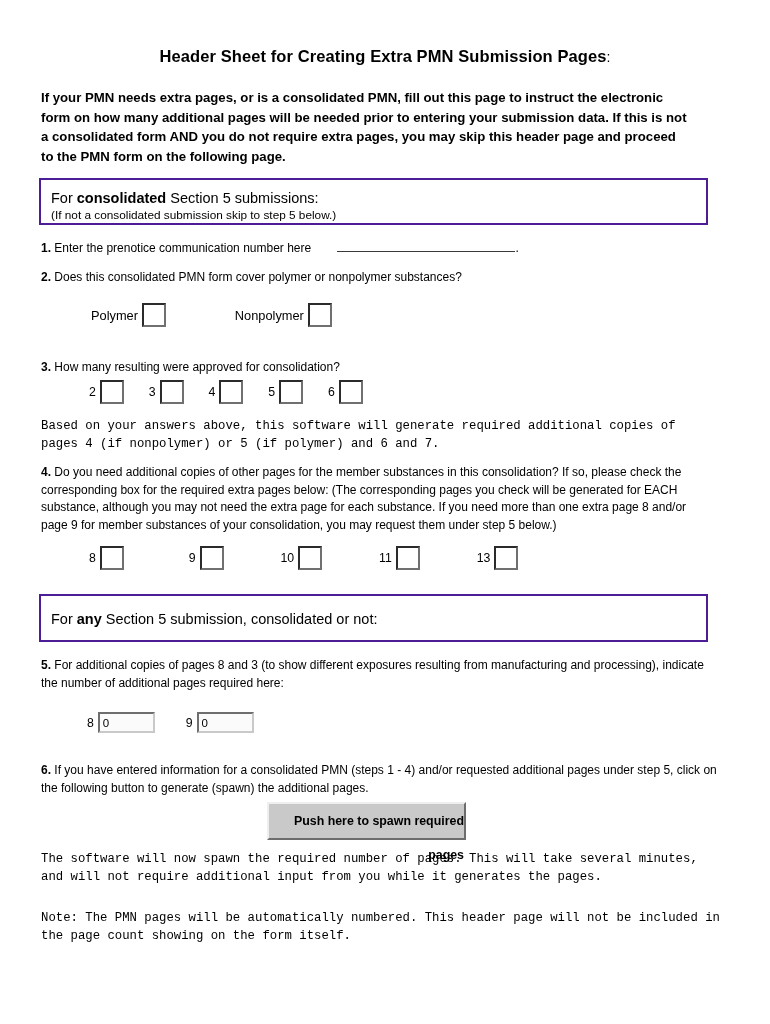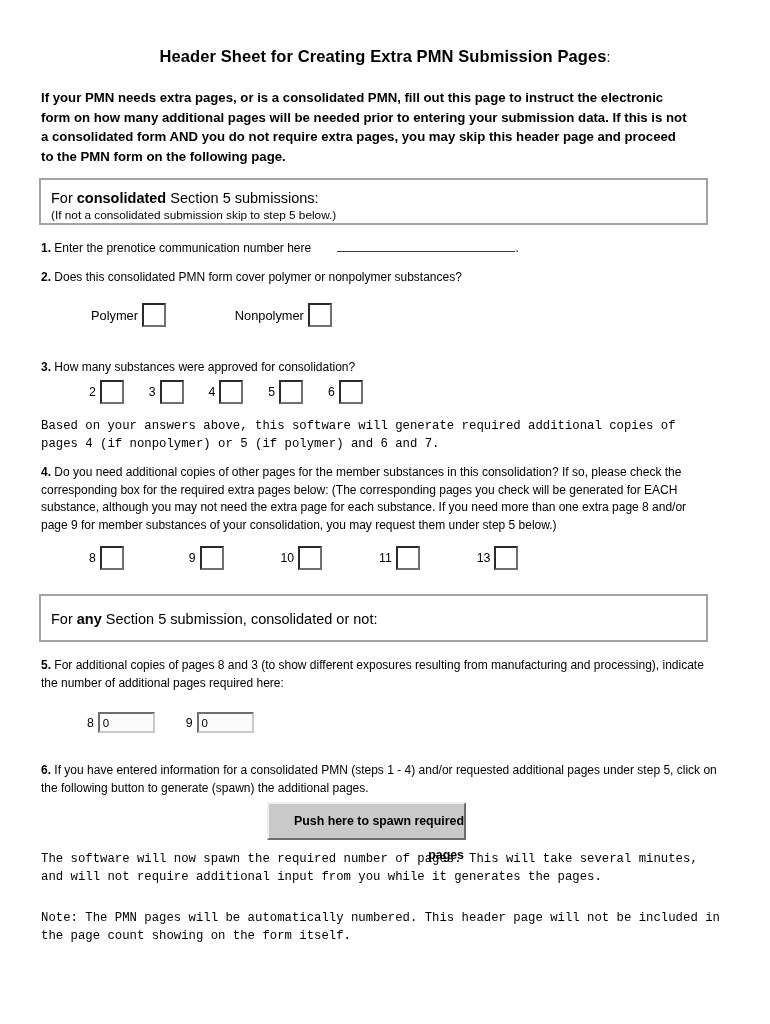--- a/index.html
+++ b/index.html
@@ -42,21 +42,21 @@
     font-size: 13.2px;
     font-weight: bold;
     line-height: 19.5px;
     margin: 0;
     padding-top: 24px;
     width: 650px;
   }
 
   
   .section-box {
-    border: 2px solid #a3a3a3;
+    border: 2px solid #4c1d95;
     box-sizing: border-box;
     width: 669px;
     padding: 9px 0 9px 10px;
     margin: 0;
   }
   .section-box.box1 { margin-top: 22px; height: 47px; }
   .section-box.box2 { margin-top: 0; height: 48px; }
   .box-line1 {
     font-size: 14.5px;
     line-height: 18px;
@@ -203,21 +203,21 @@
     </span>
     <span style="display:inline-block; width:60px;"></span>
     <span class="cb-group">
       <span class="cb-label wide">Nonpolymer</span><span class="cbox"></span>
     </span>
   </div>
 
   <div class="abs" style="left:41px; top:359px; width:660px;">
     <div class="q">
       <span class="num">3.</span>
-      <span>How many substances were approved for consolidation?</span>
+      <span>How many resulting were approved for consolidation?</span>
     </div>
   </div>
 
   <div class="abs" style="left:89px; top:380px;">
     <span class="cb-group"><span class="cb-label">2</span><span class="cbox"></span></span>
     <span style="display:inline-block; width:16px;"></span>
     <span class="cb-group"><span class="cb-label">3</span><span class="cbox"></span></span>
     <span style="display:inline-block; width:16px;"></span>
     <span class="cb-group"><span class="cb-label">4</span><span class="cbox"></span></span>
     <span style="display:inline-block; width:16px;"></span>

